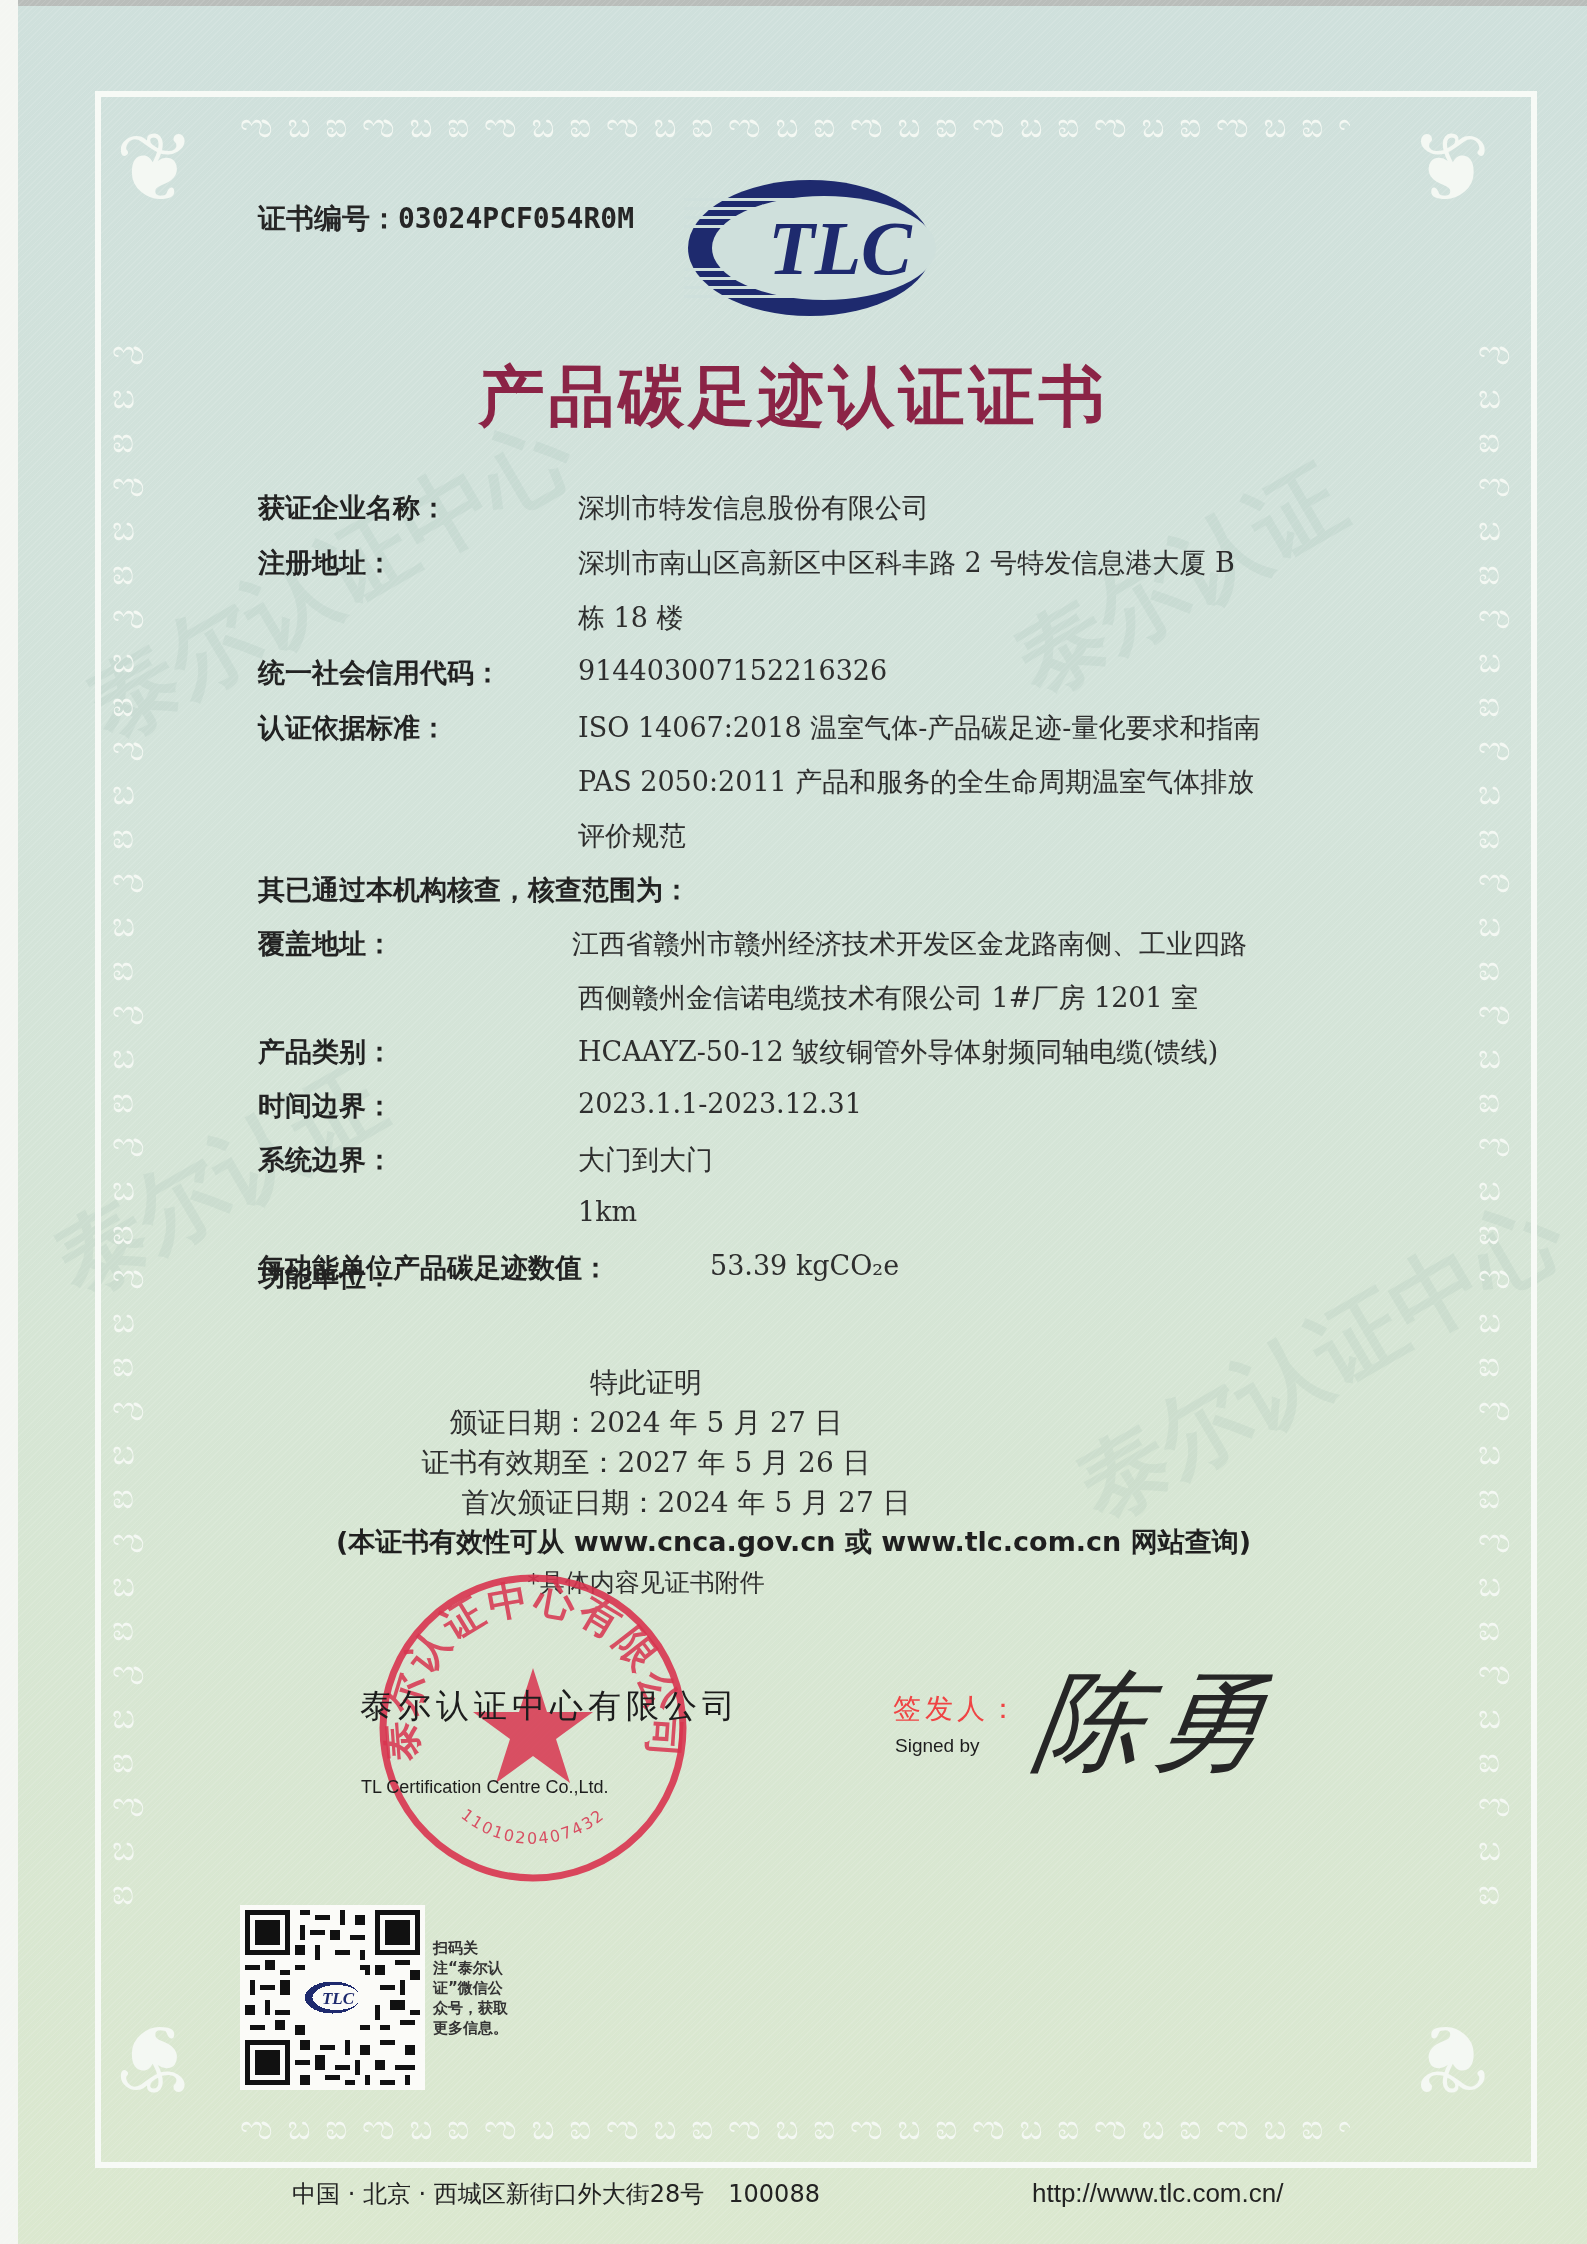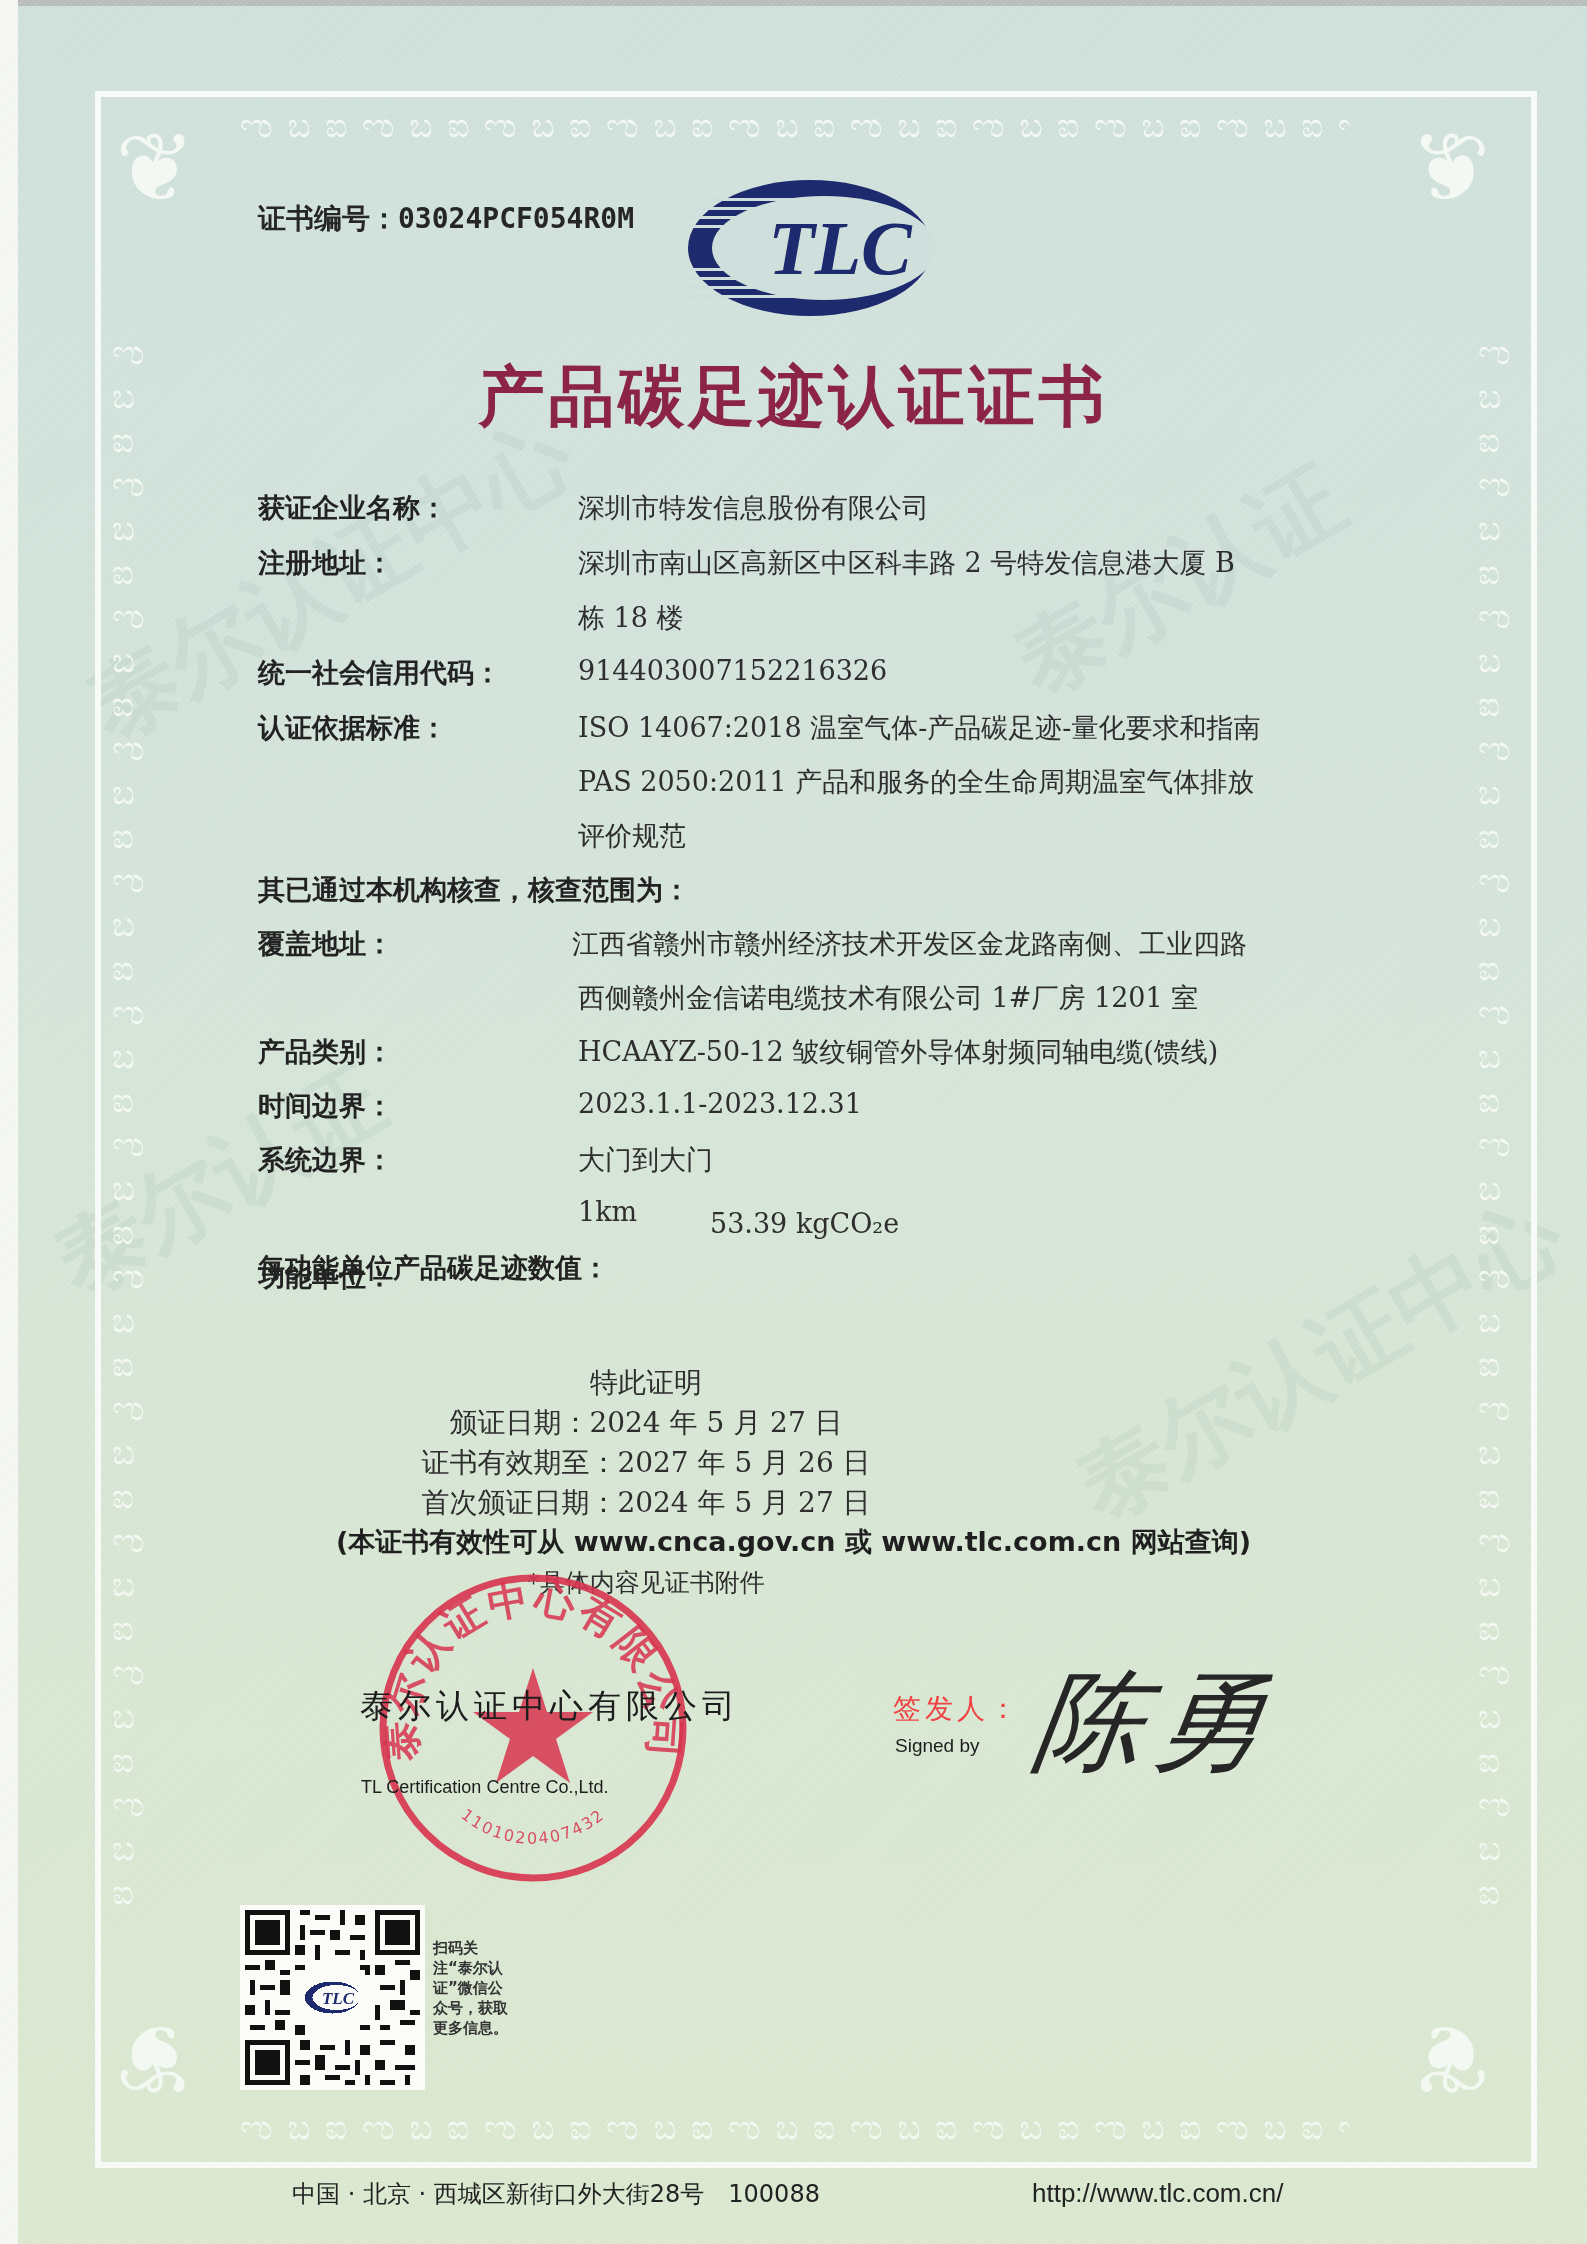--- a/index.html
+++ b/index.html
@@ -134,26 +134,26 @@
 <div class="field-label" style="top:1088px;">时间边界：</div>
 <div class="field-value" style="left:578px;top:1088px;">2023.1.1-2023.12.31</div>
 
 <div class="field-label" style="top:1142px;">系统边界：</div>
 <div class="field-value" style="left:578px;top:1142px;">大门到大门</div>
 
 <div class="field-label" style="top:1259px;text-align:center;">功能单位：</div>
 <div class="field-value" style="left:578px;top:1196px;">1km</div>
 
 <div class="field-label" style="top:1250px;">每功能单位产品碳足迹数值：</div>
-<div class="field-value" style="left:710px;top:1208px;">53.39 kgCO₂e</div>
+<div class="field-value" style="left:710px;top:1250px;">53.39 kgCO₂e</div>
 
 <div class="center-line" style="top:1364px;">特此证明</div>
 <div class="center-line" style="top:1404px;">颁证日期：2024 年 5 月 27 日</div>
 <div class="center-line" style="top:1444px;">证书有效期至：2027 年 5 月 26 日</div>
-<div class="center-line" style="top:1484px;">首次颁证日期：2024 年 5 月 27 日</div>
+<div class="center-line" style="top:1484px;padding-left:40px;">首次颁证日期：2024 年 5 月 27 日</div>
 <div class="verify">(本证书有效性可从 www.cnca.gov.cn 或 www.tlc.com.cn 网站查询)</div>
 <div class="center-line" style="top:1566px;font-family:'DejaVu Sans',sans-serif;font-size:25px;">*具体内容见证书附件</div>
 
 <svg class="seal" viewBox="0 0 320 320">
   <defs>
     <path id="sealArc" d="M 52 210 A 118 118 0 1 1 268 210"></path>
     <path id="sealNumArc" d="M 78 240 A 112 112 0 0 0 242 240"></path>
   </defs>
   <circle cx="160" cy="160" r="150" fill="none" stroke="#d8344f" stroke-width="7" opacity="0.9"></circle>
   <text font-family="DejaVu Sans, sans-serif" font-weight="bold" font-size="40" fill="#d8344f" opacity="0.85" letter-spacing="3">

